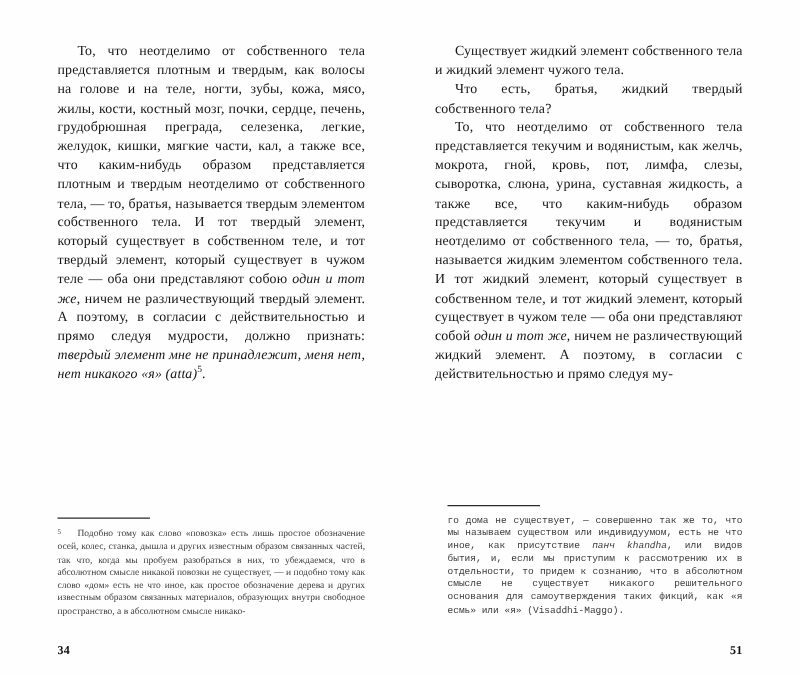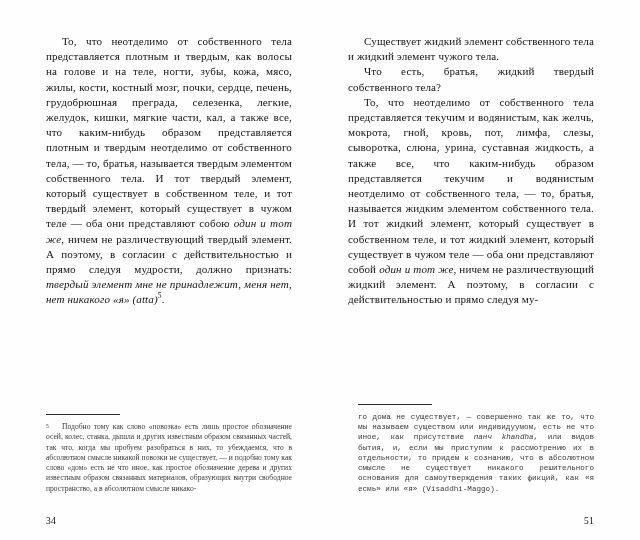--- a/index.html
+++ b/index.html
@@ -106,21 +106,21 @@
     text-indent: 0;
   }
   .footnote.right-fn {
     padding-left: 10px;
     font-family: Liberation Mono, monospace;
   }
   .folio {
     position: absolute;
     bottom: 14px;
     font-size: 9.6px;
-    font-weight: normal;
+    font-weight: bold;
     color: #111;
     letter-spacing: 0.02em;
   }
   .folio-left {
     left: 46px;
   }
   .folio-right {
     right: 46px;
   }
 </style>

